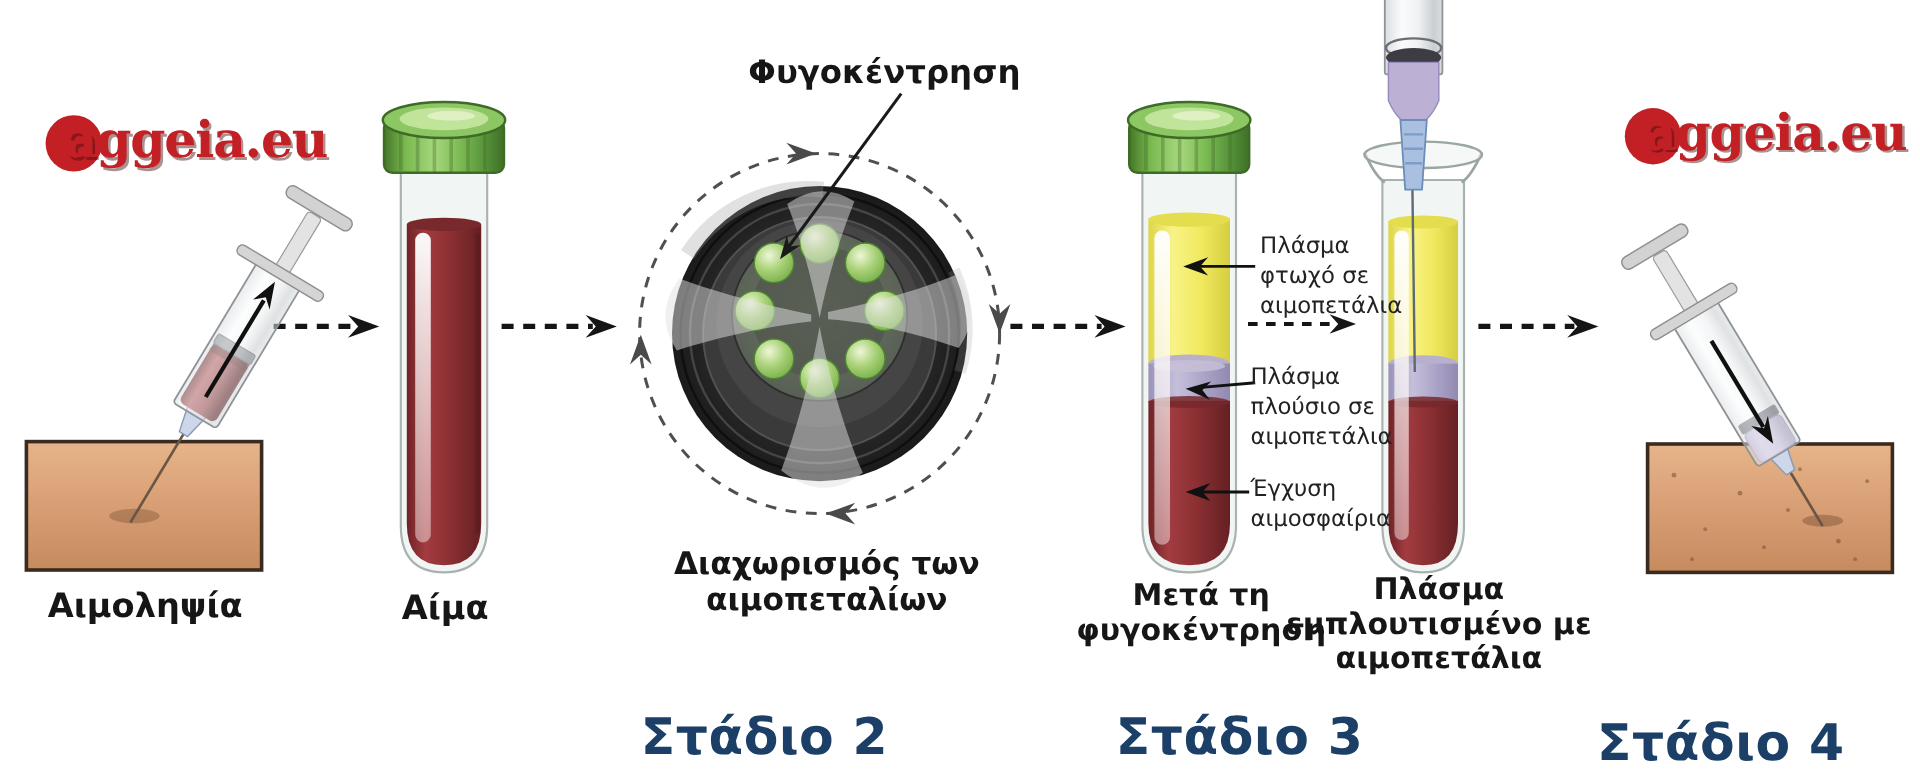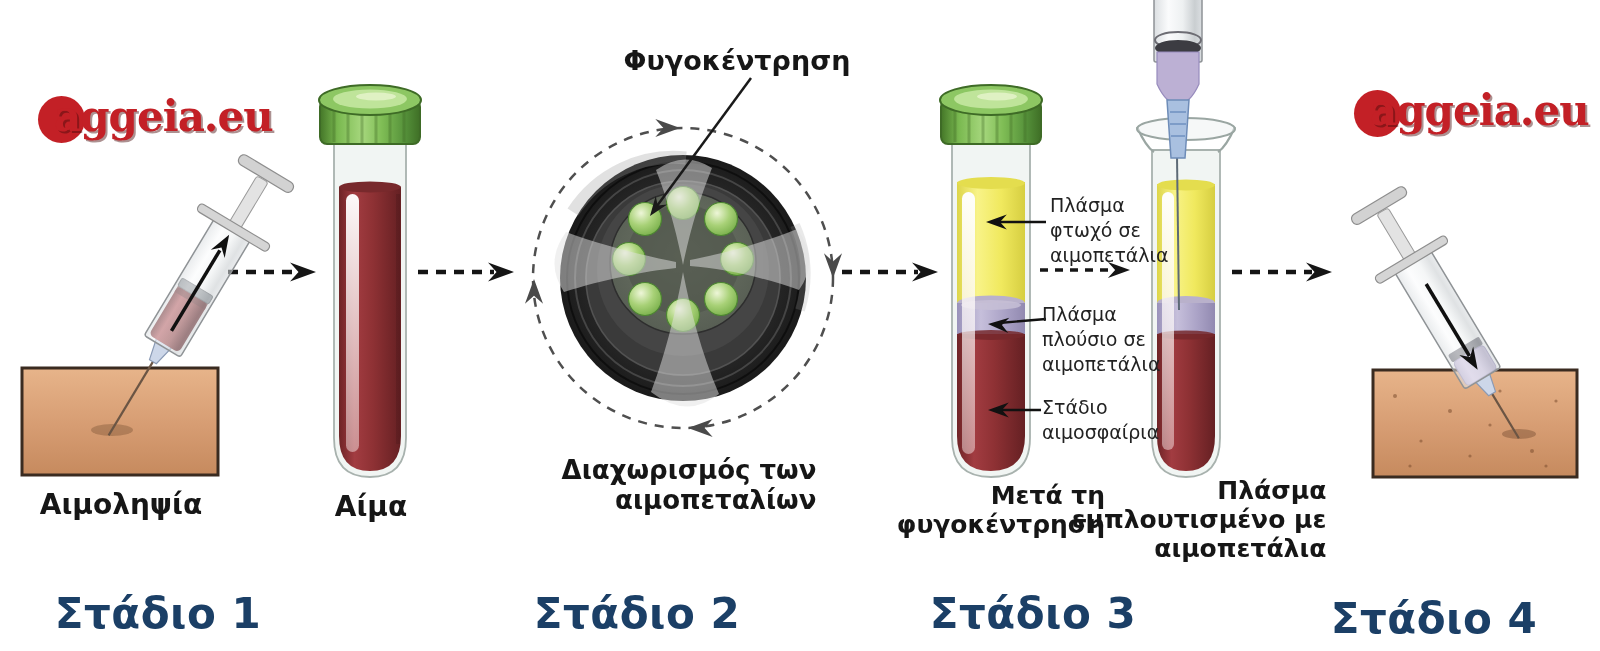--- a/index.html
+++ b/index.html
@@ -1,20 +1,20 @@
 <!DOCTYPE html>
 <html><head>
 <meta charset="utf-8">
 <style>
   html,body{margin:0;padding:0;background:#fff;}
   .canvas{position:relative;width:1600px;height:651px;background:#ffffff;overflow:hidden;
           font-family:"DejaVu Sans", sans-serif;}
   .art{position:absolute;left:0;top:0;width:1600px;height:651px;}
   .lbl{position:absolute;color:#161616;font-weight:bold;white-space:pre-line;line-height:1.16;}
-  .ctr{transform:translateX(-50%);text-align:right;}
+  .ctr{transform:translateX(-50%);text-align:center;}
   .thin{font-weight:normal;color:#222;line-height:1.32;}
   .stage{position:absolute;color:#1b3f66;font-weight:bold;font-size:42px;letter-spacing:0.5px;
          transform:translateX(-50%);white-space:nowrap;}
   .logo{position:absolute;height:54px;}
   .logo .dot{position:absolute;left:0;top:2px;width:47px;height:47px;border-radius:50%;background:#c32026;}
   .logo .txt{position:absolute;left:16px;top:-2px;font-family:"DejaVu Serif", serif;font-weight:bold;
              font-size:42px;color:#c32026;letter-spacing:-1px;
              text-shadow:2px 2px 0 rgba(70,10,10,0.45);white-space:nowrap;}
 </style>
 </head>
@@ -267,21 +267,20 @@
 <div class="lbl ctr" style="left:1199px;top:476px;font-size:25px;">Πλάσμα
 εμπλουτισμένο με
 αιμοπετάλια</div>
 
 <div class="lbl thin" style="left:1050px;top:193px;font-size:19px;">Πλάσμα
 φτωχό σε
 αιμοπετάλια</div>
 <div class="lbl thin" style="left:1042px;top:302px;font-size:19px;">Πλάσμα
 πλούσιο σε
 αιμοπετάλια</div>
-<div class="lbl thin" style="left:1042px;top:395px;font-size:19px;">Στάδιο
+<div class="lbl thin" style="left:1042px;top:395px;font-size:19px;">Έγχυση
 αιμοσφαίρια</div>
 
-<div class="stage" style="left:158px;top:589px;">Στάδιο 1</div>
 <div class="stage" style="left:637px;top:589px;">Στάδιο 2</div>
 <div class="stage" style="left:1033px;top:589px;">Στάδιο 3</div>
 <div class="stage" style="left:1434px;top:594px;">Στάδιο 4</div>
 
 </div>
 
 </body></html>

